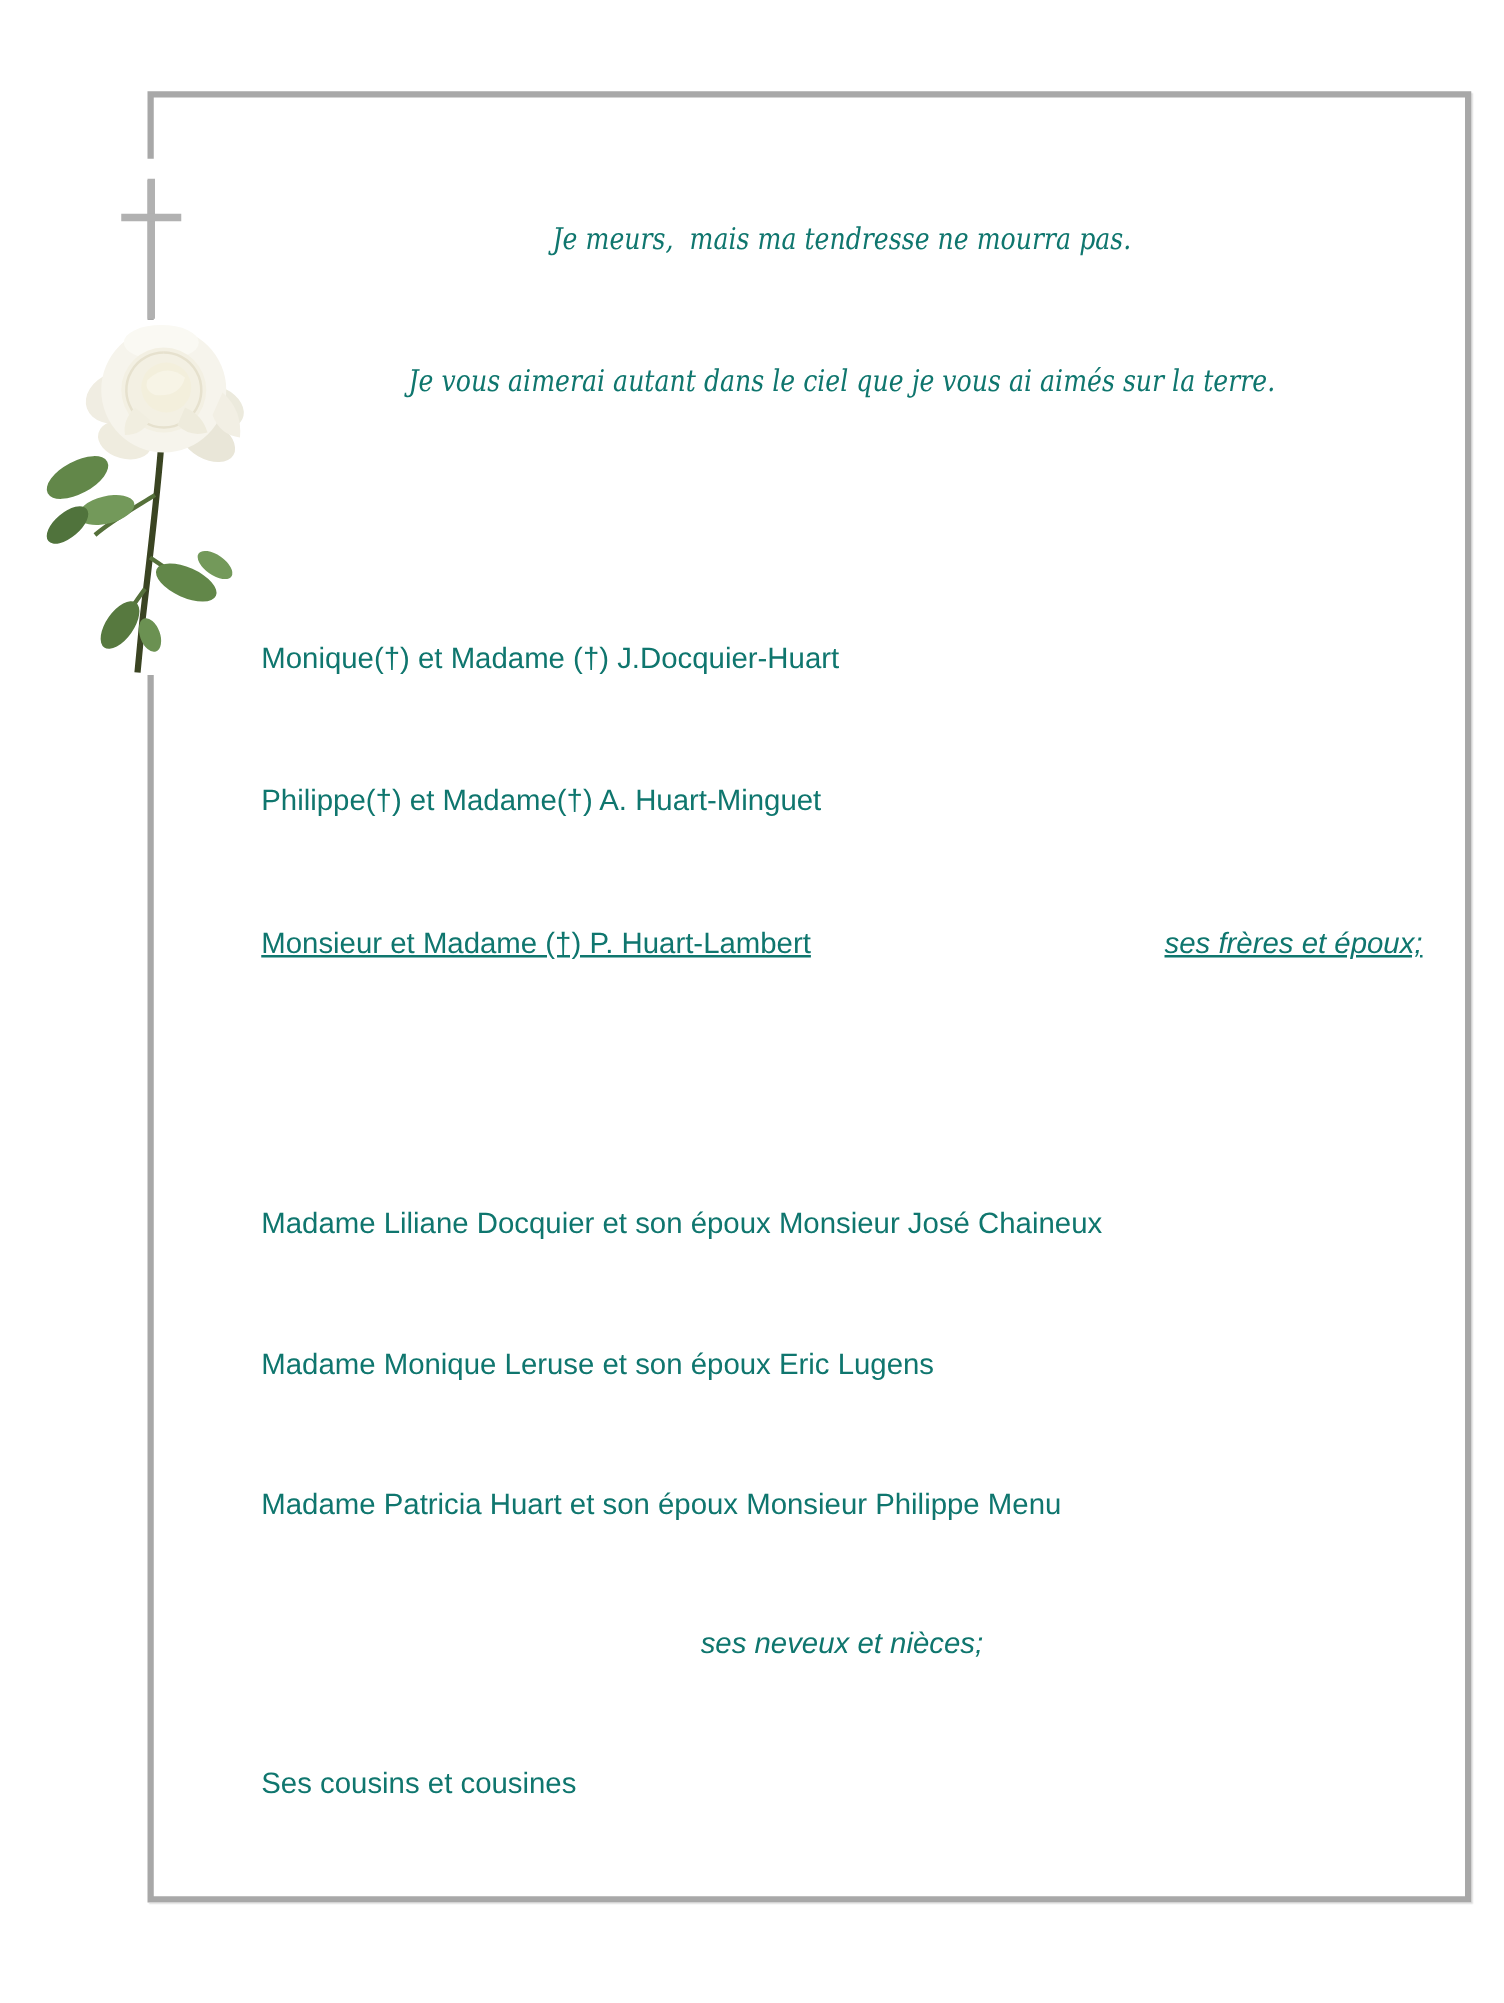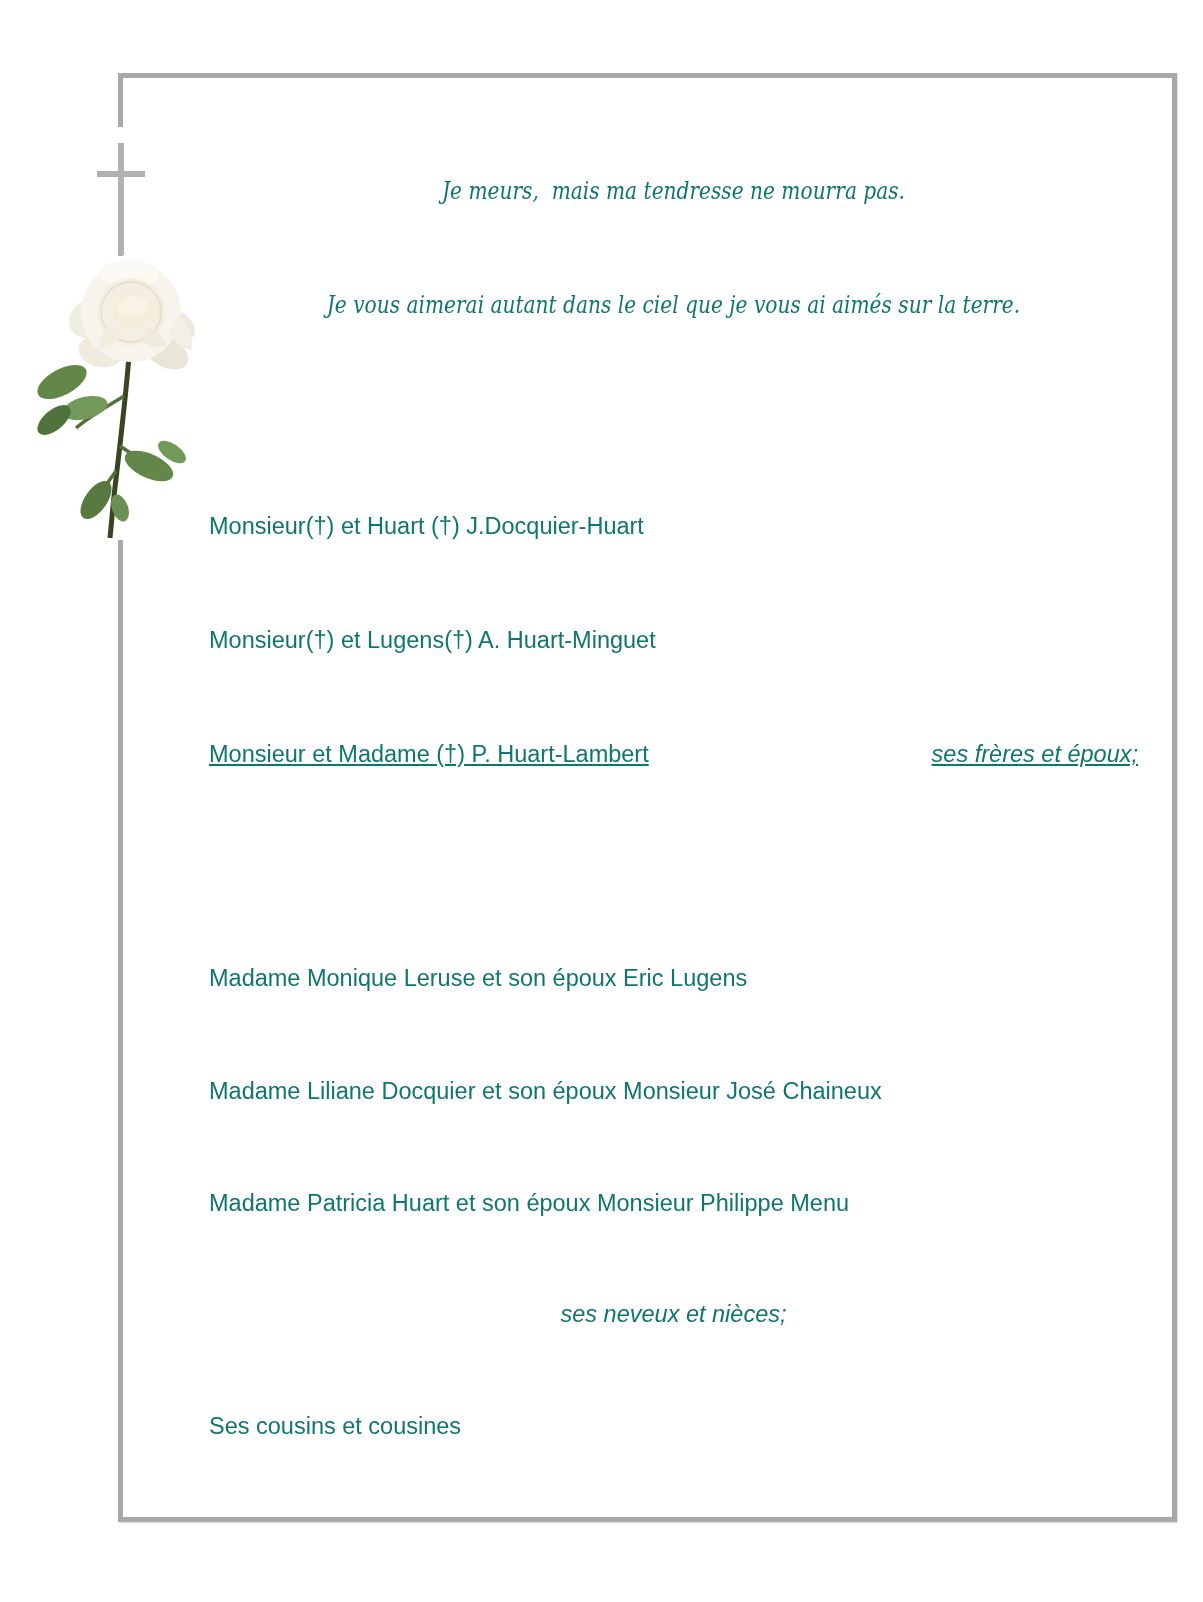--- a/index.html
+++ b/index.html
@@ -123,31 +123,31 @@
   </div>
 
   <div class="content">
 
     <div class="epitaph">
       <div>Je meurs,  mais ma tendresse ne mourra pas.</div>
       <div>Je vous aimerai autant dans le ciel que je vous ai aimés sur la terre.</div>
     </div>
 
     <div class="list list-1">
-      <div>Monsieur(†) et Huart (†) J.Docquier-Huart</div>
-      <div>Monsieur(†) et Lugens(†) A. Huart-Minguet</div>
+      <div>Monique(†) et Madame (†) J.Docquier-Huart</div>
+      <div>Philippe(†) et Madame(†) A. Huart-Minguet</div>
       <div class="row-with-label">
         <span>Monsieur et Madame (†) P. Huart-Lambert</span>
         <span class="group-label">ses frères et époux;</span>
       </div>
     </div>
 
     <div class="list list-2">
+      <div>Madame Liliane Docquier et son époux Monsieur José Chaineux</div>
       <div>Madame Monique Leruse et son époux Eric Lugens</div>
-      <div>Madame Liliane Docquier et son époux Monsieur José Chaineux</div>
       <div>Madame Patricia Huart et son époux Monsieur Philippe Menu</div>
     </div>
 
     <div class="label-line">ses neveux et nièces;</div>
 
     <div class="list list-3">
       <div>Ses cousins et cousines</div>
       
       
     </div>

